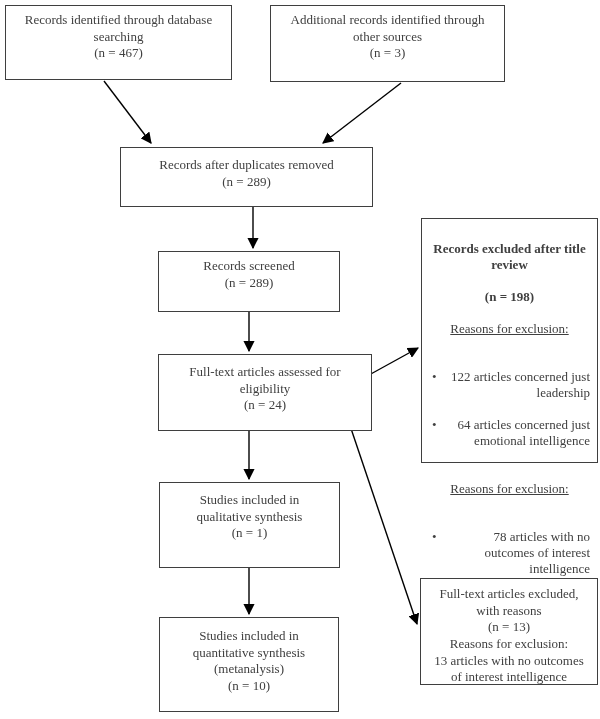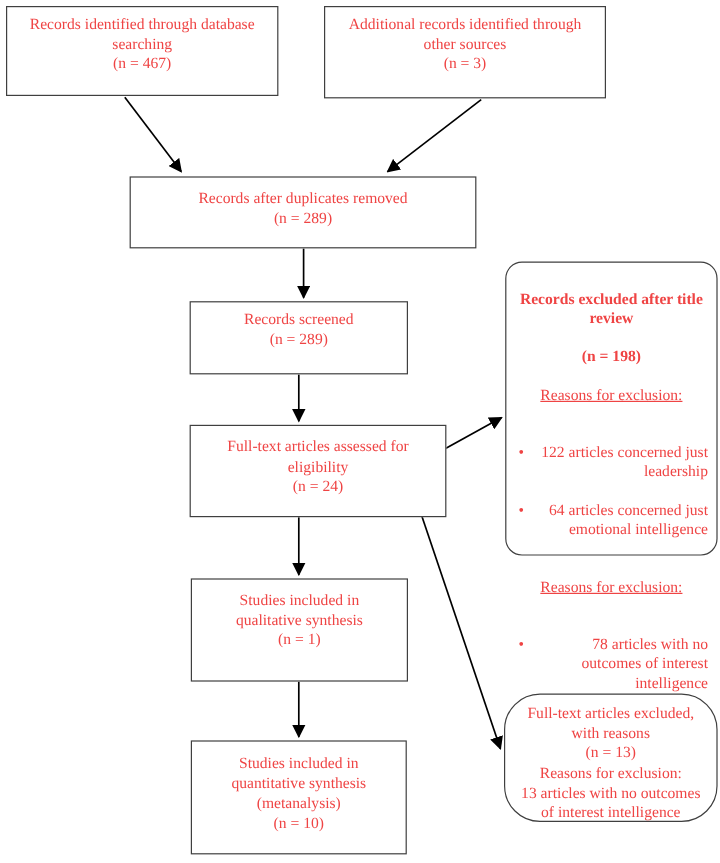--- a/index.html
+++ b/index.html
@@ -2,21 +2,21 @@
 <html><head>
 <meta charset="utf-8">
 <style>
   html, body { margin: 0; padding: 0; background: #ffffff; }
   .canvas {
     position: relative;
     width: 600px;
     height: 719px;
     background: #ffffff;
     font-family: "Liberation Serif", serif;
-    color: #ef4444;
+    color: #404040;
     overflow: hidden;
   }
   .arrows {
     position: absolute;
     left: 0; top: 0;
     width: 600px; height: 719px;
     pointer-events: none;
   }
   .box {
     position: absolute;
@@ -24,28 +24,28 @@
     border: 1.5px solid #3f3f3f;
     background: #ffffff;
     text-align: center;
     font-size: 13px;
     line-height: 1.28;
     white-space: pre-line;
     padding: 6px 4px;
   }
   #box-db        { left: 5px;   top: 5px;   width: 227px; height: 75px; }
   #box-other     { left: 270px; top: 5px;   width: 235px; height: 77px; }
-  #box-dup       { left: 108px; top: 147px; width: 289px; height: 60px; padding-top: 9px; }
+  #box-dup       { left: 120px; top: 147px; width: 253px; height: 60px; padding-top: 9px; }
   #box-screened  { left: 158px; top: 251px; width: 182px; height: 61px; }
   #box-fulltext  { left: 158px; top: 354px; width: 214px; height: 77px; padding-top: 9px; }
   #box-qual      { left: 159px; top: 482px; width: 181px; height: 86px; padding-top: 9px; }
   #box-quant     { left: 159px; top: 617px; width: 180px; height: 95px; padding-top: 10px; }
   #box-excl1     { left: 421px; top: 218px; width: 177px; height: 245px;
-                   padding: 6px 7px; line-height: 16px; border-radius: 14px; }
-  #box-excl2     { left: 420px; top: 578px; width: 178px; height: 107px; padding-top: 7px; border-radius: 30px; }
+                   padding: 6px 7px; line-height: 16px; }
+  #box-excl2     { left: 420px; top: 578px; width: 178px; height: 107px; padding-top: 7px; }
   .excl-heading  { font-weight: bold; white-space: pre-line; }
   .excl-n        { font-weight: bold; }
   .excl-underline { text-decoration: underline; }
   .excl-list {
     list-style: none;
     margin: 0; padding: 0;
     text-align: right;
   }
   .excl-list li {
     position: relative;

